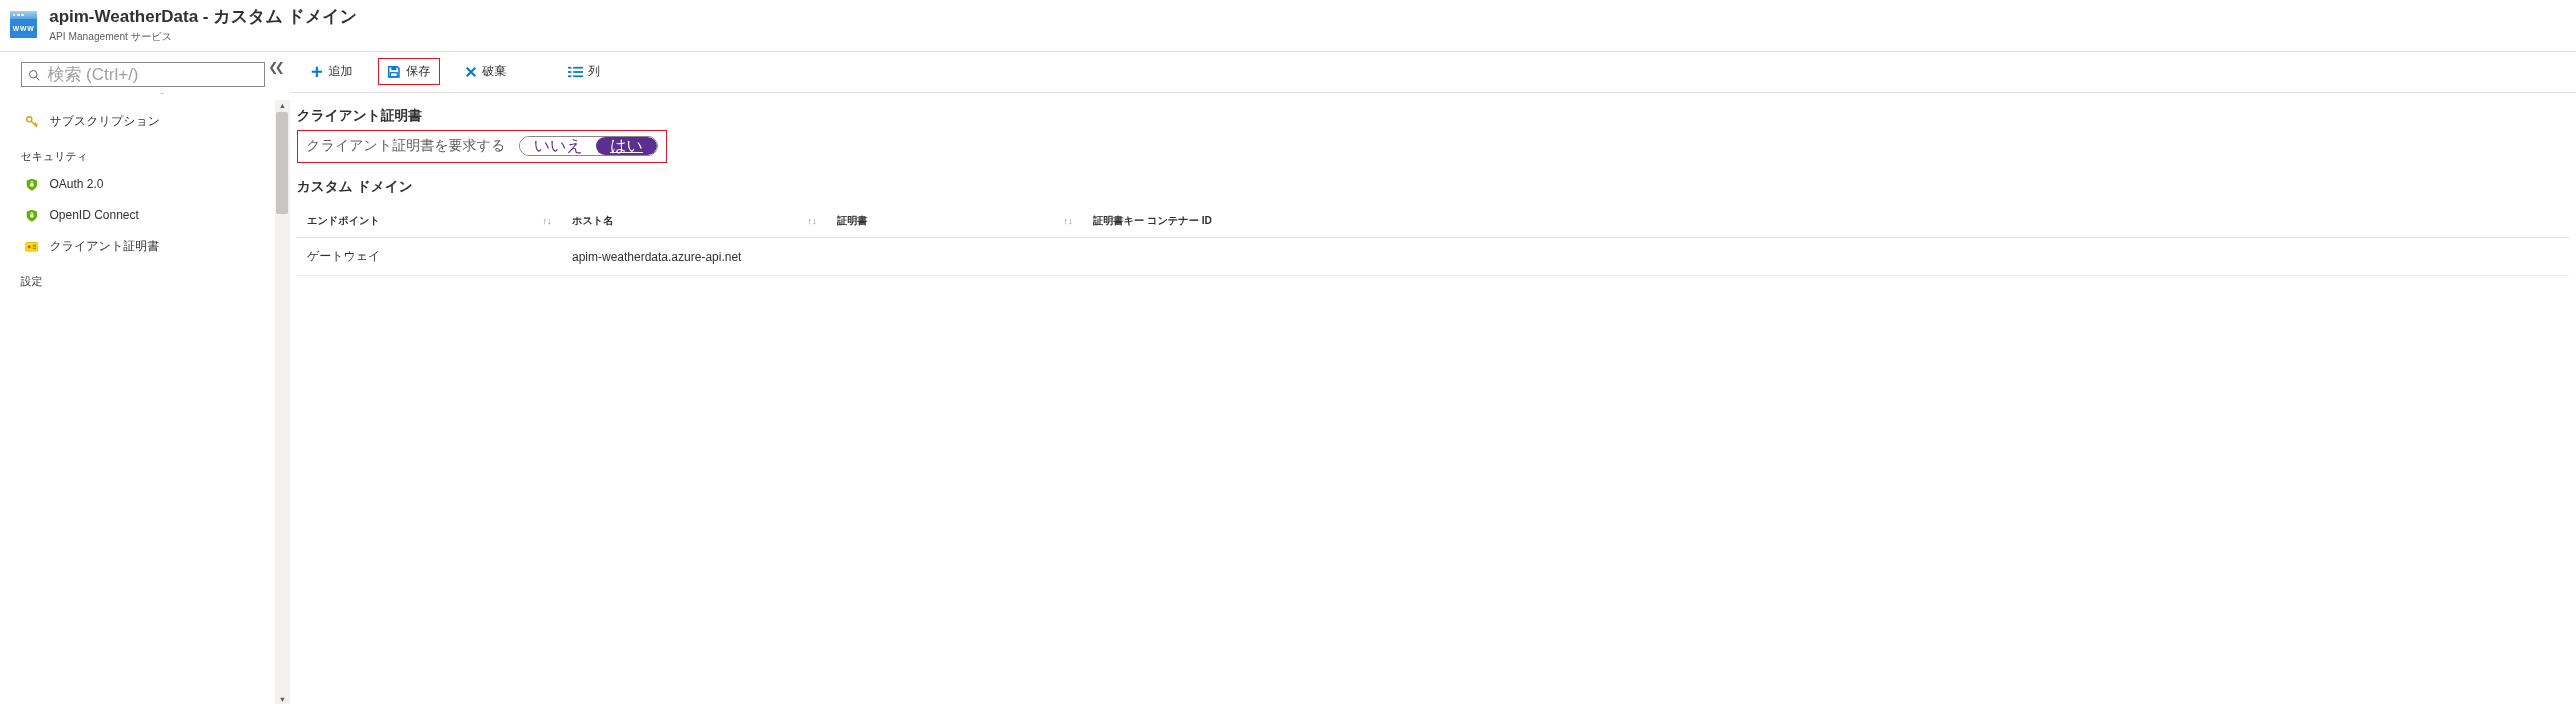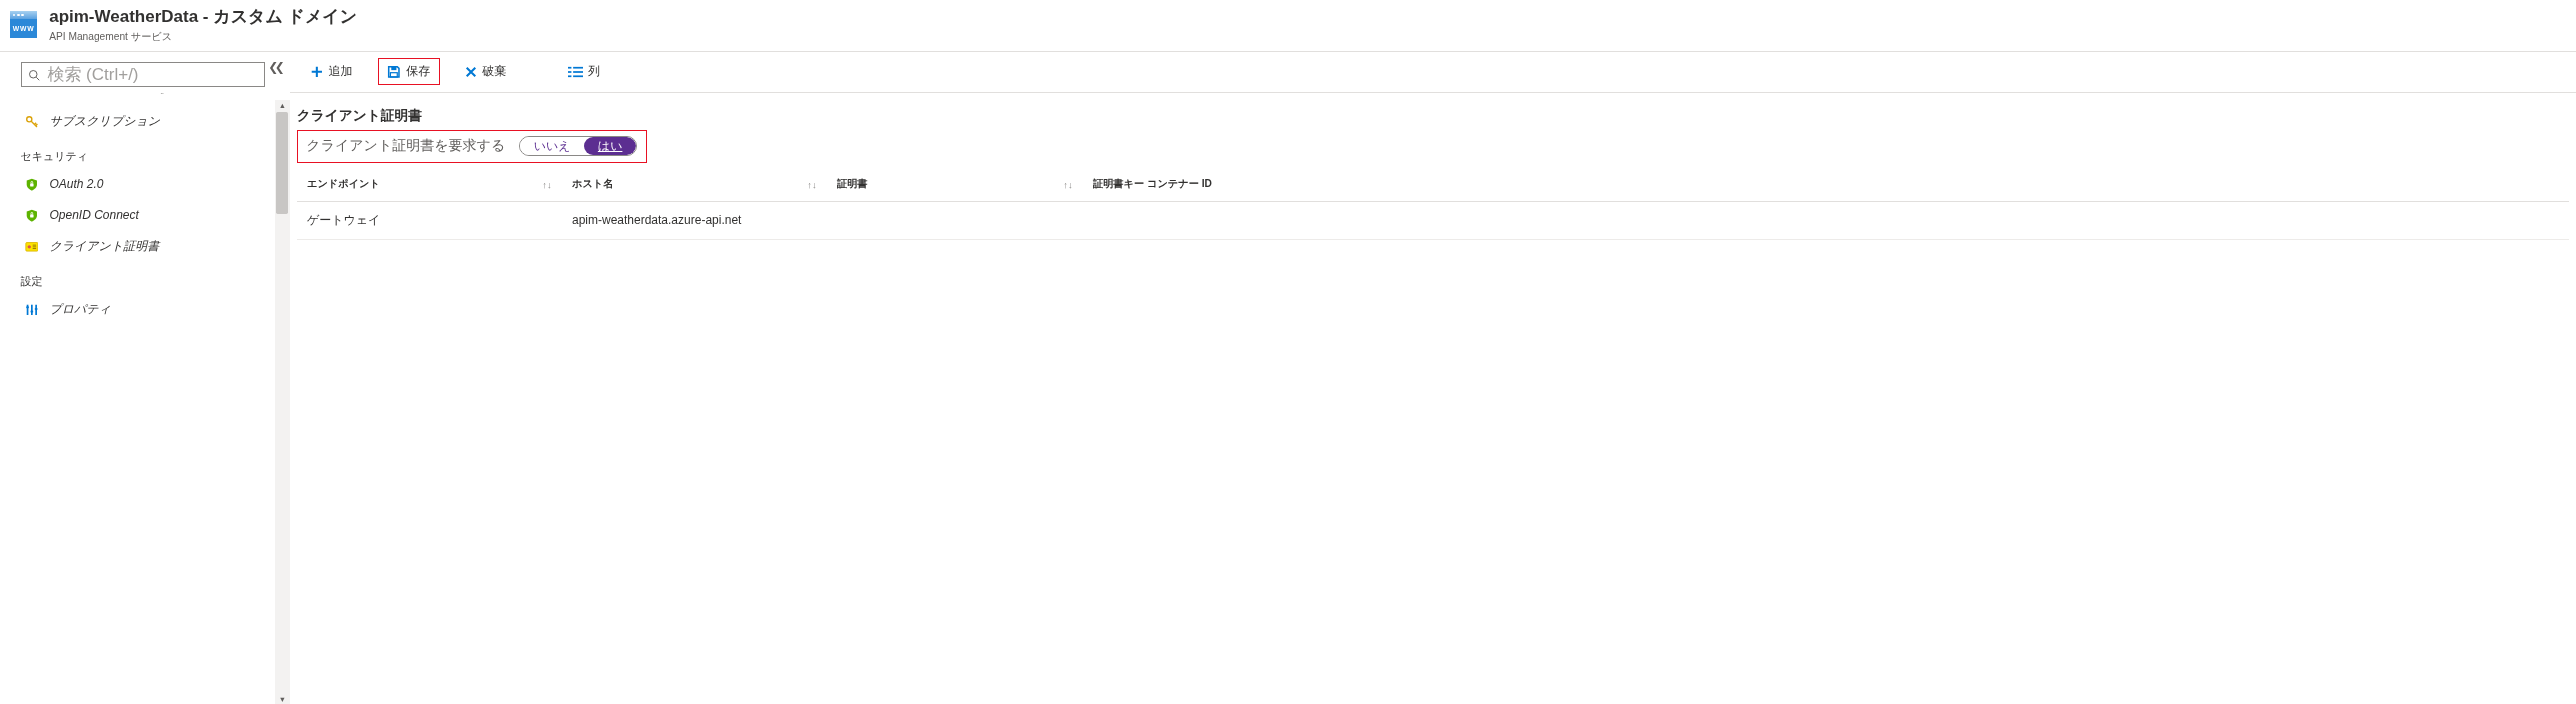--- a/index.html
+++ b/index.html
@@ -63,21 +63,20 @@
     border:none; outline:none; flex:1; font-size:17px;
     color:#323130; background:transparent;
   }
   .search-input::placeholder { color:#a19f9d; }
   .small-mark { text-align:center; color:#8a8886; font-size:8.5px; margin:3.4px 0 5.1px 31px;}
   .nav-item {
     display:flex; align-items:center; gap:10.2px;
     height:31px; padding:0 3.4px;
     cursor:pointer; font-size:12px;
     color:#323130;
-    font-style:italic;
   }
   .nav-icon { width:15.4px; display:flex; justify-content:center; }
   .section-label {
     font-size:11px; color:#323130; font-weight:400;
     margin: 12px 0 5.1px 0;
   }
   .scroll-track {
     position:absolute; right:0; top:48px; bottom:0; width:15.4px;
     background:#f3f2f1;
   }
@@ -111,21 +110,21 @@
     display:inline-flex; align-items:center; gap:13.7px;
   }
   .cert-label { font-size:14px; color:#605e5c; }
   .toggle {
     display:flex; border:0.9px solid #8a8886; border-radius:853px;
     overflow:hidden; height:20.5px; align-items:stretch;
     background:#fff;
   }
   .toggle-opt {
     padding:0 13.7px; display:flex; align-items:center;
-    font-size:12px; cursor:pointer; color:#5c2e91; background:#fff;
+    font-size:16px; cursor:pointer; color:#5c2e91; background:#fff;
   }
   .toggle-opt.active {
     background:#5c2e91; color:#fff; border-radius:853px;text-decoration:underline;
   }
   
   .table { width:100%; margin-top:5.1px; }
   .thead, .trow { display:flex; align-items:center; }
   .thead {
     border-bottom:0.9px solid #e1dfdd; height:34px;
     font-size:10.2px; font-weight:600; color:#323130;
@@ -214,33 +213,20 @@
                 <line x1="9" y1="6" x2="13" y2="6" stroke="#8a6d00"></line>
                 <line x1="9" y1="8" x2="13" y2="8" stroke="#8a6d00"></line>
                 <line x1="9" y1="10" x2="13" y2="10" stroke="#8a6d00"></line>
               </svg>
           </span>
           <span>クライアント証明書</span>
         </div>
 
         <div class="section-label">設定</div>
 
-        <div class="nav-item">
-          <span class="nav-icon">
-            <svg width="13.7" height="13.7" viewBox="0 0 16 16">
-                <line x1="3" y1="2" x2="3" y2="14" stroke="#0078d4" stroke-width="2"></line>
-                <line x1="8" y1="2" x2="8" y2="14" stroke="#0078d4" stroke-width="2"></line>
-                <line x1="13" y1="2" x2="13" y2="14" stroke="#0078d4" stroke-width="2"></line>
-                <rect x="1.5" y="4" width="3" height="2" fill="#0078d4"></rect>
-                <rect x="6.5" y="9" width="3" height="2" fill="#0078d4"></rect>
-                <rect x="11.5" y="6" width="3" height="2" fill="#0078d4"></rect>
-              </svg>
-          </span>
-          <span>プロパティ</span>
-        </div>
       </div>
       <div class="scroll-track">
         <div class="scroll-arrow" style="top:0">▴</div>
         <div class="scroll-thumb" style="top:12px"></div>
         <div class="scroll-arrow" style="bottom:0">▾</div>
       </div>
     </div>
 
     <div class="main">
       <div class="toolbar">
@@ -291,20 +277,21 @@
       <div class="content">
         <div class="h-section">クライアント証明書</div>
         <div class="cert-box">
           <span class="cert-label">クライアント証明書を要求する</span>
           <div class="toggle">
             <div class="toggle-opt">いいえ</div>
             <div class="toggle-opt active">はい</div>
           </div>
         </div>
 
+        <div class="h-section2">カスタム ドメイン</div>
 
         <div class="table">
           <div class="thead">
             <div class="th col-endpoint">
               <span>エンドポイント</span>
               <span class="sort">↑↓</span>
             </div>
             <div class="th col-host">
               <span>ホスト名</span>
               <span class="sort">↑↓</span>

